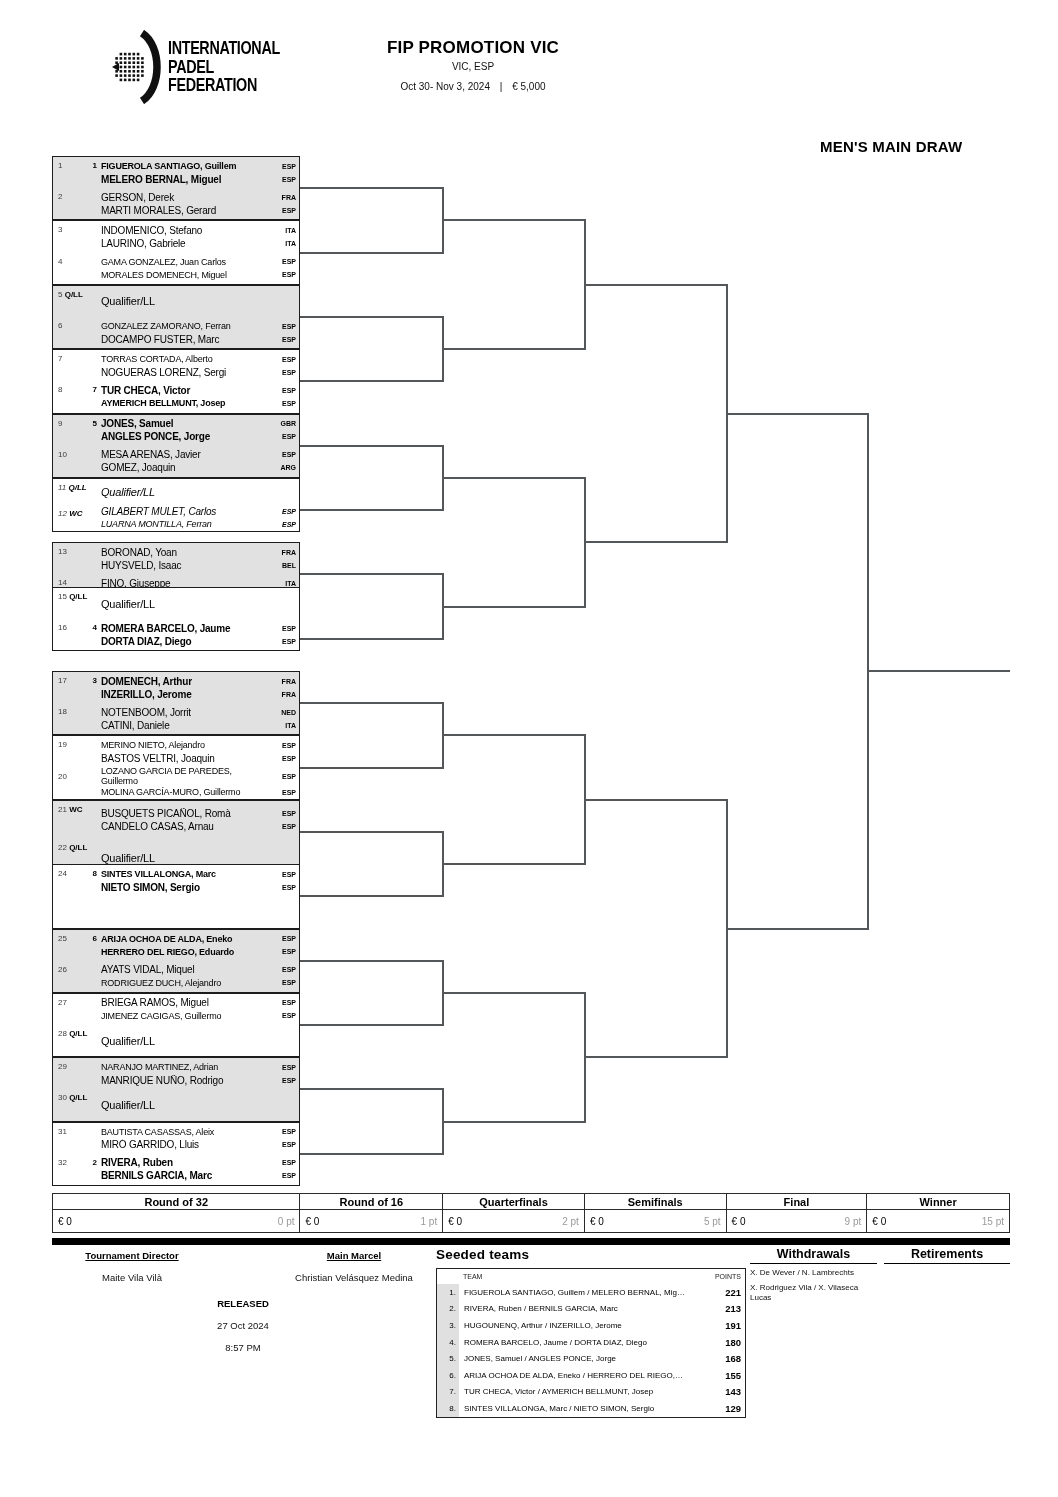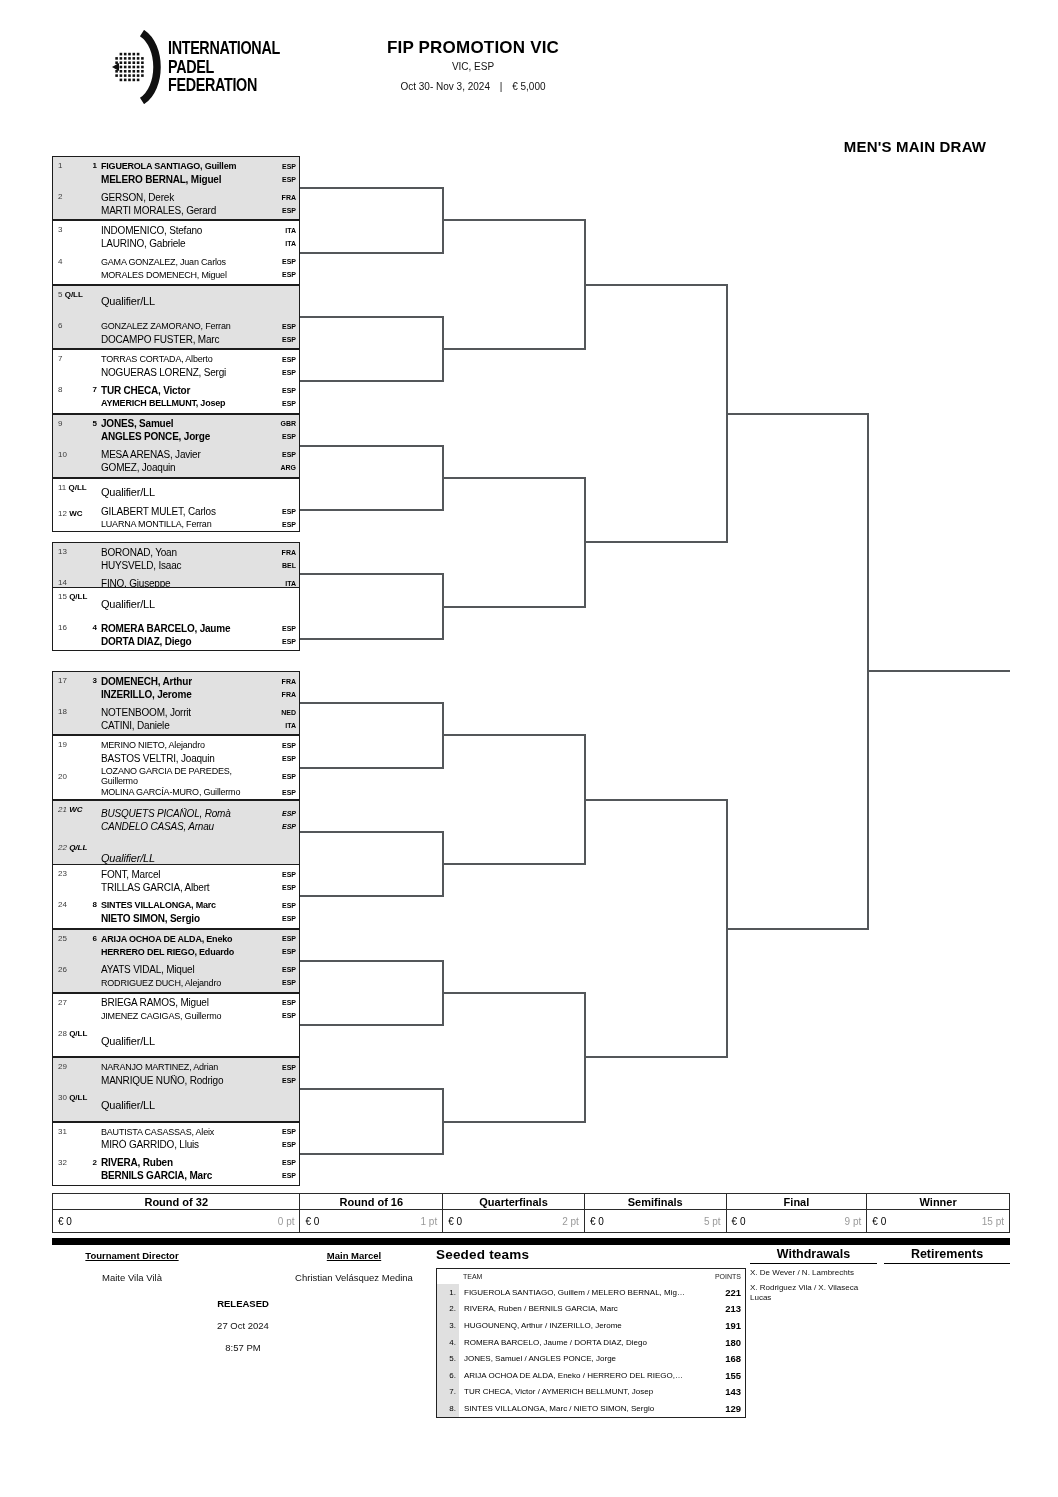--- a/index.html
+++ b/index.html
@@ -8,21 +8,21 @@
 
   
   .logo{position:absolute;left:112px;top:30px;display:flex;align-items:center;}
   .logo-text{font-weight:bold;font-size:17.5px;line-height:18.5px;letter-spacing:-0.4px;
              transform:scaleX(0.82);transform-origin:left center;white-space:nowrap;}
   .t-title{position:absolute;left:273px;top:38px;width:400px;text-align:center;
            font-size:17px;font-weight:bold;letter-spacing:0.2px;}
   .t-loc{position:absolute;left:273px;top:61px;width:400px;text-align:center;font-size:10px;color:#111;}
   .t-date{position:absolute;left:273px;top:81px;width:400px;text-align:center;font-size:10px;color:#111;}
   .t-date .sep{margin:0 7px;}
-  .draw-title{position:absolute;left:820px;top:138px;width:190px;text-align:center;
+  .draw-title{position:absolute;left:820px;top:138px;width:190px;text-align:left;
               font-weight:bold;font-size:15px;letter-spacing:0.2px;}
 
   
   .pairbox{position:absolute;left:52px;width:248px;border:1px solid #1c1c1c;
            box-sizing:border-box;background:#fff;overflow:hidden;}
   .pairbox.shaded{background:#e1e1e1;}
   .entry{display:flex;height:50%;}
   .num{width:30px;padding:4px 0 0 5px;font-size:8px;color:#3c3c3c;box-sizing:border-box;white-space:nowrap;}
   .num b{color:#000;}
   .seedcol{width:14px;text-align:right;font-weight:bold;font-size:8px;padding-top:4px;flex-shrink:0;}
@@ -279,21 +279,21 @@
             <span class="pname">MESA ARENAS, Javier</span>
             <span class="cc">ESP</span>
           </div>
           <div class="pline">
             <span class="pname">GOMEZ, Joaquin</span>
             <span class="cc">ARG</span>
           </div>
         </div>
       </div>
     </div>
-    <div class="pairbox" style="top: 477.88px; height: 54px;">
+    <div class="pairbox" style="top: 477.88px; height: 54px; font-style: italic;">
       <div class="entry">
         <span class="num">11 <b>Q/LL</b></span>
         <span class="seedcol"></span>
         <div class="names">
           <div class="qline">Qualifier/LL</div>
         </div>
       </div>
       <div class="entry">
         <span class="num">12 <b>WC</b></span>
         <span class="seedcol"></span>
@@ -415,21 +415,21 @@
             <span class="pname wrap">LOZANO GARCÍA DE PAREDES, Guillermo</span>
             <span class="cc">ESP</span>
           </div>
           <div class="pline">
             <span class="pname sm">MOLINA GARCÍA-MURO, Guillermo</span>
             <span class="cc">ESP</span>
           </div>
         </div>
       </div>
     </div>
-    <div class="pairbox shaded" style="top: 799.75px; height: 78px; font-style: italic;">
+    <div class="pairbox shaded" style="top: 799.75px; height: 78px;">
       <div class="entry">
         <span class="num">21 <b>WC</b></span>
         <span class="seedcol"></span>
         <div class="names">
           <div class="pline">
             <span class="pname">BUSQUETS PICAÑOL, Romà</span>
             <span class="cc">ESP</span>
           </div>
           <div class="pline">
             <span class="pname">CANDELO CASAS, Arnau</span>
@@ -439,34 +439,20 @@
       </div>
       <div class="entry">
         <span class="num">22 <b>Q/LL</b></span>
         <span class="seedcol"></span>
         <div class="names">
           <div class="qline">Qualifier/LL</div>
         </div>
       </div>
     </div>
     <div class="pairbox" style="top: 864.13px; height: 64.38px;">
-      <div class="entry">
-        <span class="num">23 </span>
-        <span class="seedcol"></span>
-        <div class="names">
-          <div class="pline">
-            <span class="pname">FONT, Marcel</span>
-            <span class="cc">ESP</span>
-          </div>
-          <div class="pline">
-            <span class="pname">TRILLAS GARCIA, Albert</span>
-            <span class="cc">ESP</span>
-          </div>
-        </div>
-      </div>
       <div class="entry bold">
         <span class="num">24 </span>
         <span class="seedcol">8</span>
         <div class="names">
           <div class="pline">
             <span class="pname sm">SINTES VILLALONGA, Marc</span>
             <span class="cc">ESP</span>
           </div>
           <div class="pline">
             <span class="pname">NIETO SIMON, Sergio</span>

